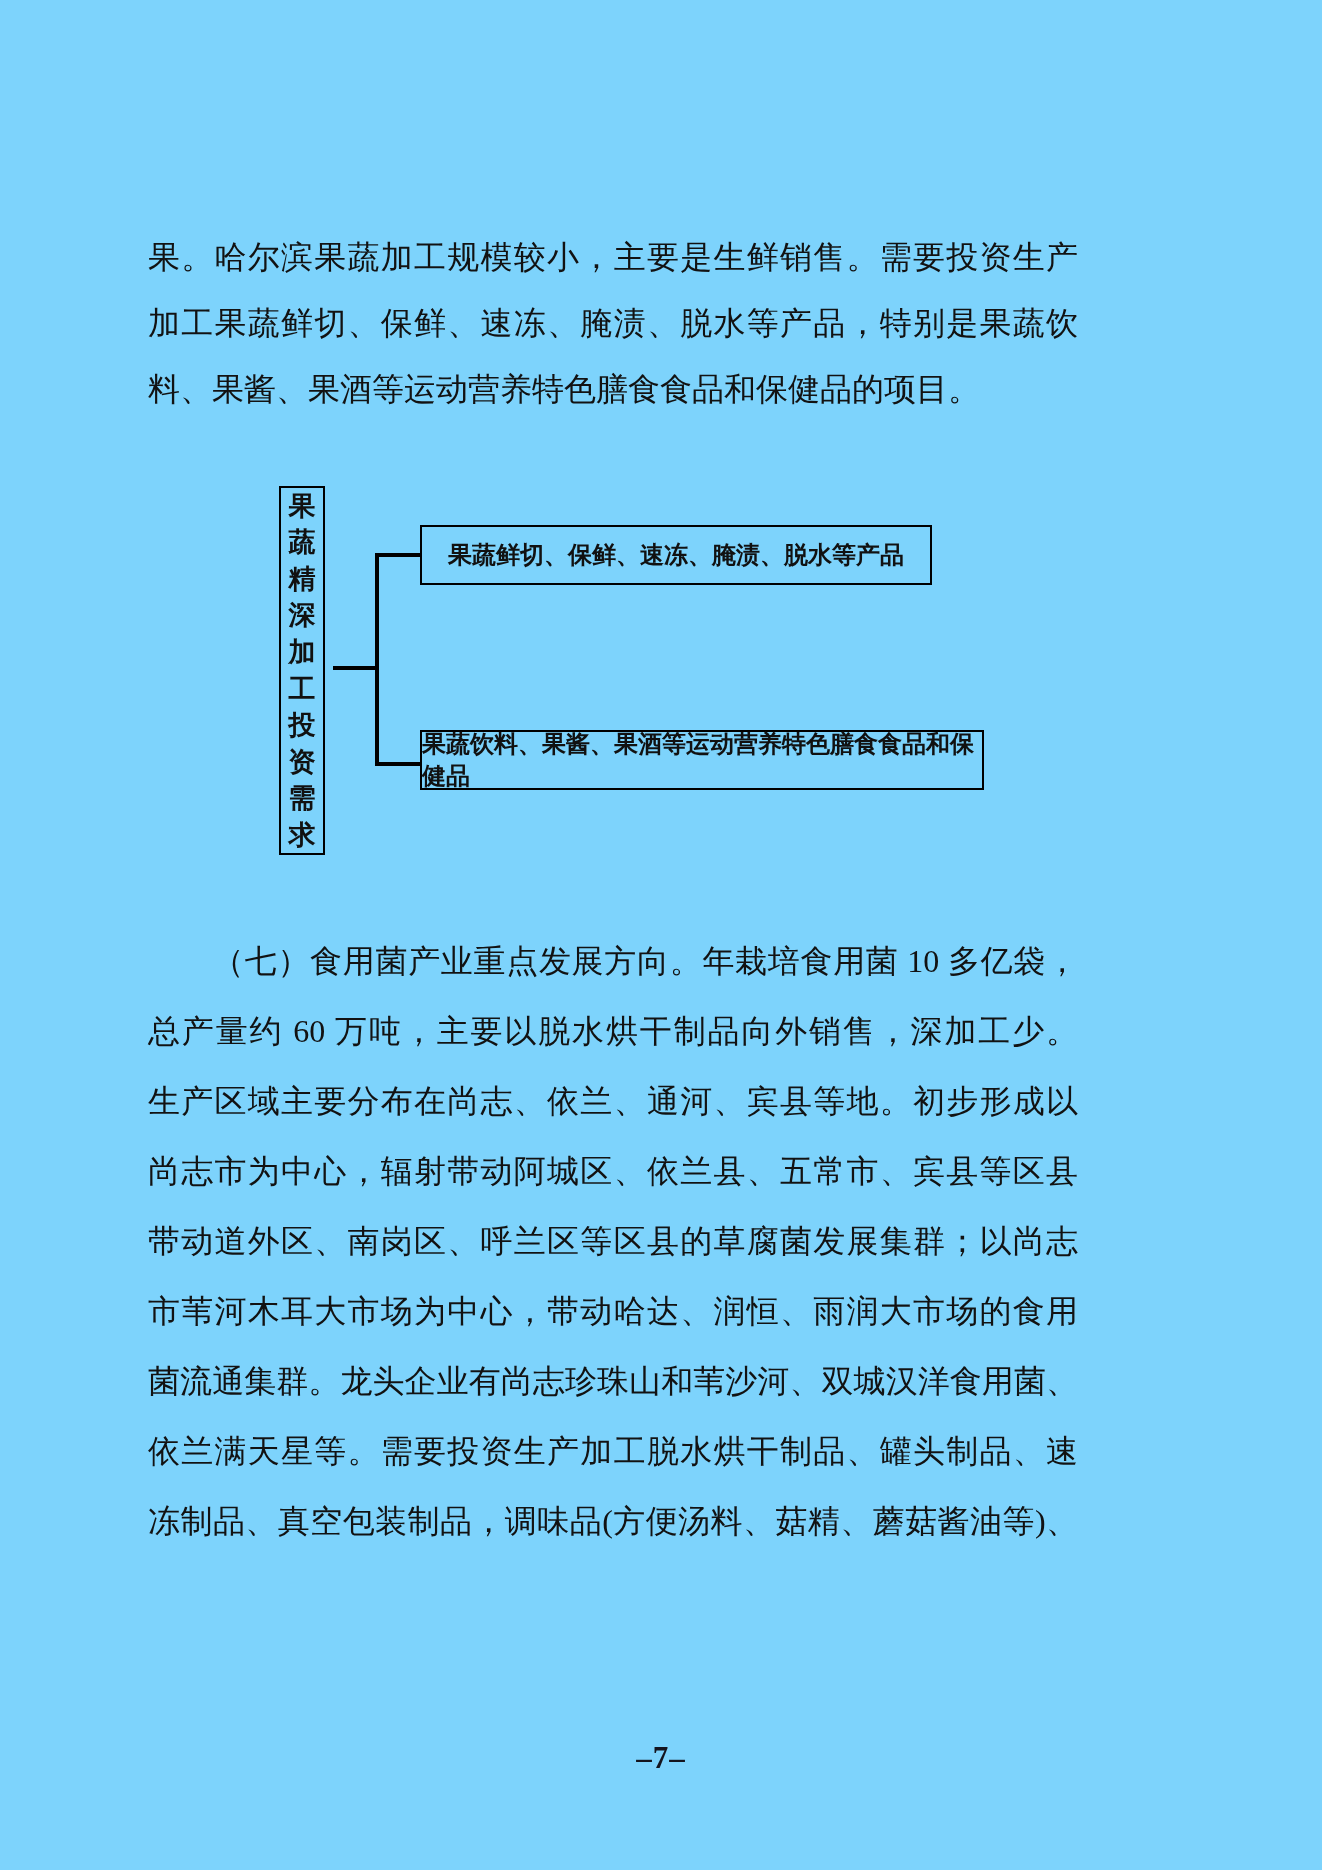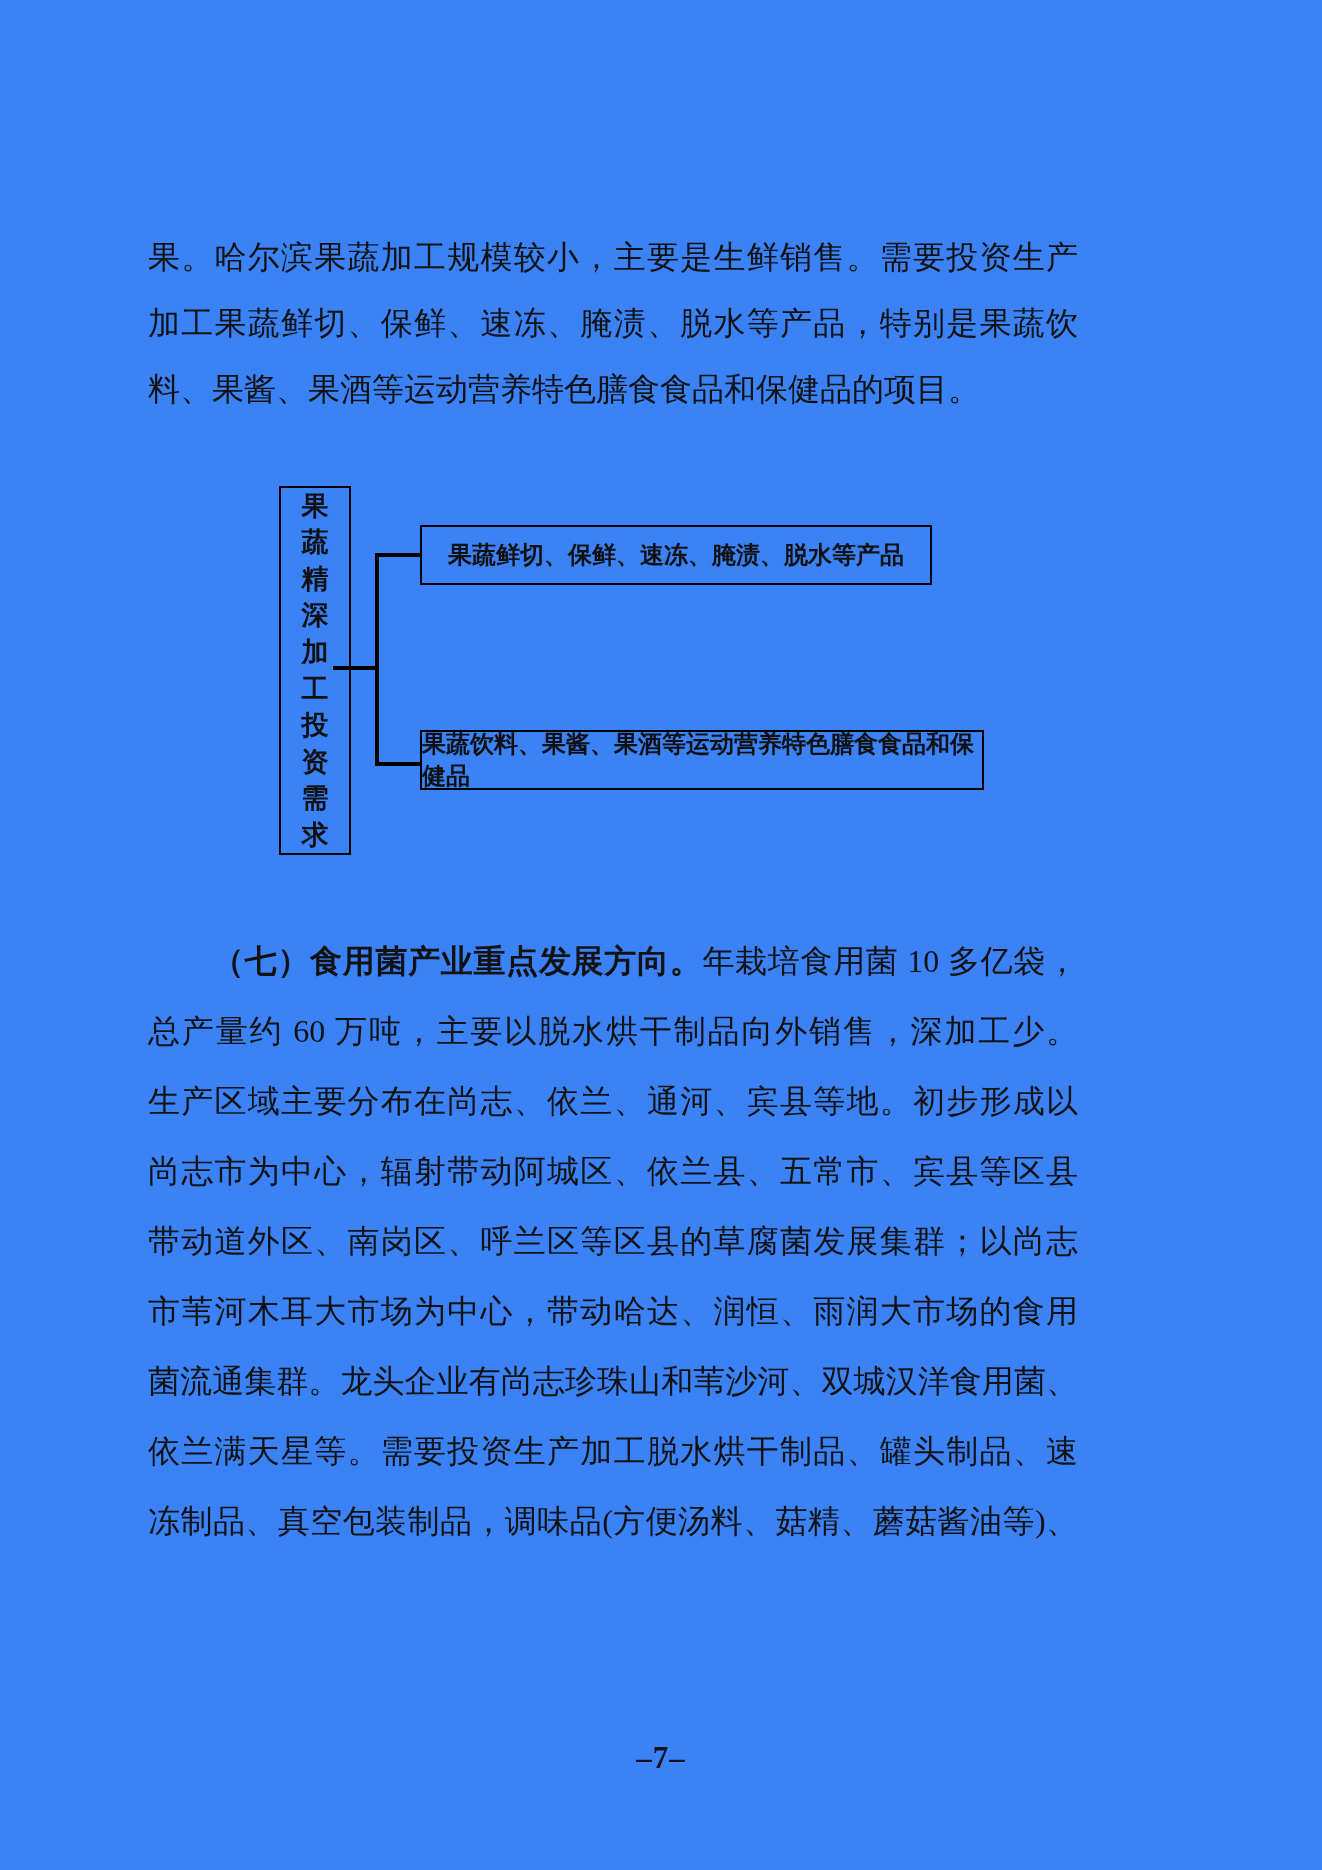--- a/index.html
+++ b/index.html
@@ -1,44 +1,44 @@
 <!DOCTYPE html>
 <html><head>
 <meta charset="utf-8">
 <style>
   * { margin:0; padding:0; box-sizing:border-box; }
   html,body { background:#ffffff; }
   .page {
     position:relative;
     width:1322px;
     height:1870px;
-    background:#3b82f6;
+    background:#7dd3fc;
     font-family:"Liberation Serif","DejaVu Serif",serif;
     color:#121212;
     overflow:hidden;
   }
   
   .para { position:absolute; left:148px; width:930px; font-size:32px; }
   .para-1 { top:224px; line-height:66px; }
   .para-2 { top:926px; line-height:70px; }
   .jline { text-align:justify; text-align-last:justify; }
   .jline.no-stretch { text-align-last:left; }
   .indent { text-indent:64px; }
-  .bold { font-weight:700; }
+  .bold { font-weight:400; }
 
   
   .diagram-el { position:absolute; }
   .conn { background:#000; }
   .node-box {
     border:2px solid #000;
     display:flex; align-items:center; justify-content:center;
     font-family:"Liberation Sans","DejaVu Sans",sans-serif;
     font-weight:700; font-size:24px; color:#111;
   }
-  .root-box { left:279px; top:486px; width:72px; height:369px; }
+  .root-box { left:279px; top:486px; width:46px; height:369px; }
   .root-text {
     width:30px; font-size:27px; line-height:36.6px;
     word-break:break-all; text-align:center; letter-spacing:0;
   }
   .stub        { left:333px; top:666px; width:46px; height:4px; }
   .trunk       { left:375px; top:553px; width:4px;  height:213px; }
   .branch-top  { left:379px; top:553px; width:41px; height:4px; }
   .branch-bot  { left:379px; top:762px; width:41px; height:4px; }
   .box-top     { left:420px; top:525px; width:512px; height:60px; }
   .box-bottom  { left:420px; top:730px; width:564px; height:60px; }

